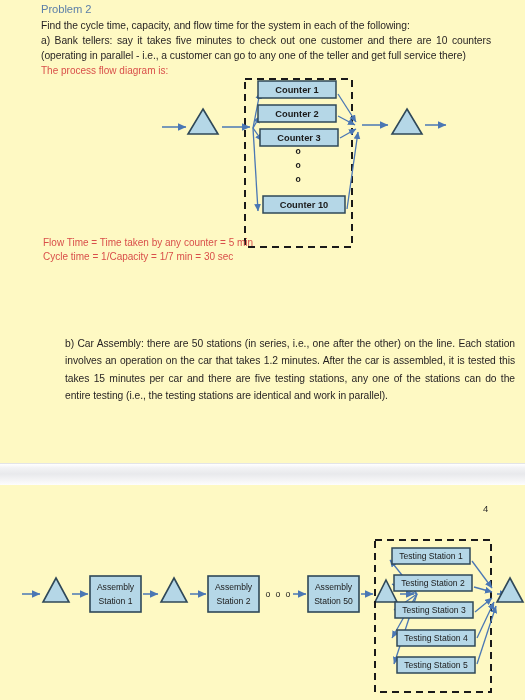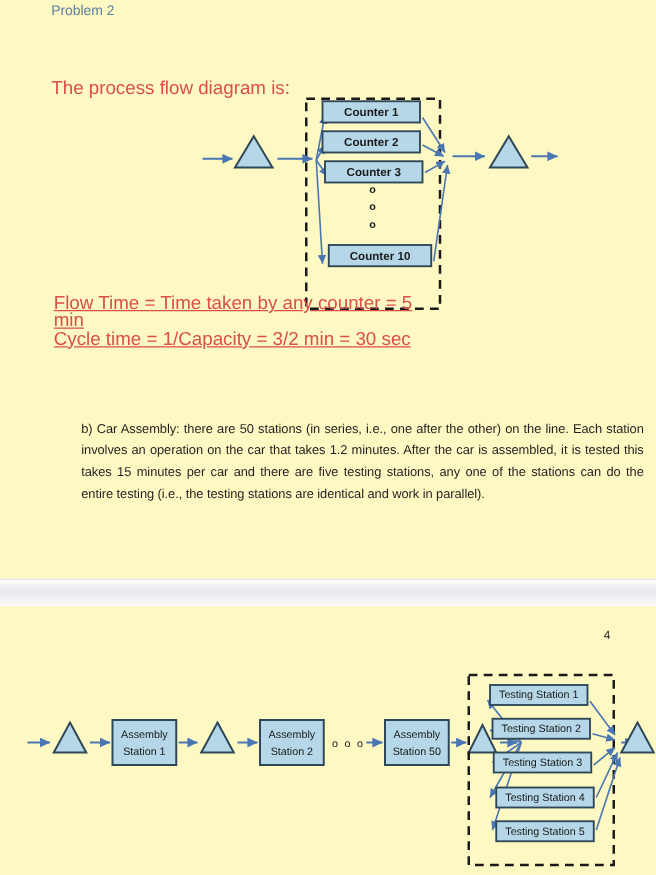--- a/index.html
+++ b/index.html
@@ -27,24 +27,24 @@
     letter-spacing:-0.05px;
   }
   .prob-title{
     left:41px;top:2px;
     color:#5c7fa8;
     font-size:11.2px;
   }
   .line1{left:41px;top:18px;width:450px;}
   .para-a{left:41px;top:33px;width:450px;text-align:justify;}
   .redline{
-    position:absolute;color:#d94f4a;font-size:15px;line-height:14.6px;
+    position:absolute;color:#d94f4a;font-size:10px;line-height:14.6px;
   }
   .red-lead{left:41px;top:64px;}
-  .red-block{left:43px;top:236px;width:300px;line-height:14.4px;text-decoration:underline;}
+  .red-block{left:43px;top:236px;width:300px;line-height:14.4px;}
   .para-b{left:41px;top:335px;width:450px;text-align:justify;line-height:17.4px;margin-left:24px;}
 
   .pagenum{
     position:absolute;left:483px;top:503px;
     font-size:9.5px;color:#2b2b2b;
   }
 
   .diag{position:absolute;}
   .diag svg{display:block;}
 
@@ -56,20 +56,22 @@
     dominant-baseline:middle;
   }
   .boxlabel-sm{font-size:8.6px;}
 </style>
 </head>
 <body>
 
 <div class="page page-one">
 
   <div class="txt prob-title">Problem 2</div>
+  <div class="txt line1">Find the cycle time, capacity, and flow time for the system in each of the following:</div>
+  <div class="txt para-a">a) Bank tellers: say it takes five minutes to check out one customer and there are 10 counters (operating in parallel - i.e., a customer can go to any one of the teller and get full service there)</div>
   <div class="redline red-lead">The process flow diagram is:</div>
 
   <div class="diag" style="left:150px;top:76px;font-weight:bold;">
     <svg width="300" height="180" viewBox="0 0 300 180" xmlns="http://www.w3.org/2000/svg">
       <defs>
         <marker id="ah1" markerWidth="7" markerHeight="7" refX="5.4" refY="2.6" orient="auto">
           <path d="M0,0 L5.6,2.6 L0,5.2 z" fill="#4a77b4"></path>
         </marker>
       </defs>
 
@@ -114,21 +116,21 @@
 
       <line x1="212" y1="49" x2="238" y2="49" stroke="#4a77b4" stroke-width="1.5" marker-end="url(#ah1)"></line>
 
       <polygon points="257,33 272,58 242,58" fill="#b5d7e7" stroke="#2f4858" stroke-width="1.6"></polygon>
       <line x1="275" y1="49" x2="296" y2="49" stroke="#4a77b4" stroke-width="1.5" marker-end="url(#ah1)"></line>
     </svg>
   </div>
 
   <div class="redline red-block">
     <div>Flow Time = Time taken by any counter = 5 min</div>
-    <div>Cycle time = 1/Capacity = 3/2 min = 30 sec</div>
+    <div>Cycle time = 1/Capacity = 1/7 min = 30 sec</div>
   </div>
 
   <div class="txt para-b">b) Car Assembly: there are 50 stations (in series, i.e., one after the other) on the line. Each station involves an operation on the car that takes 1.2 minutes. After the car is assembled, it is tested this takes 15 minutes per car and there are five testing stations, any one of the stations can do the entire testing (i.e., the testing stations are identical and work in parallel).</div>
 </div>
 
 <div class="page-break"></div>
 
 <div class="page page-two">
 </div>
 

